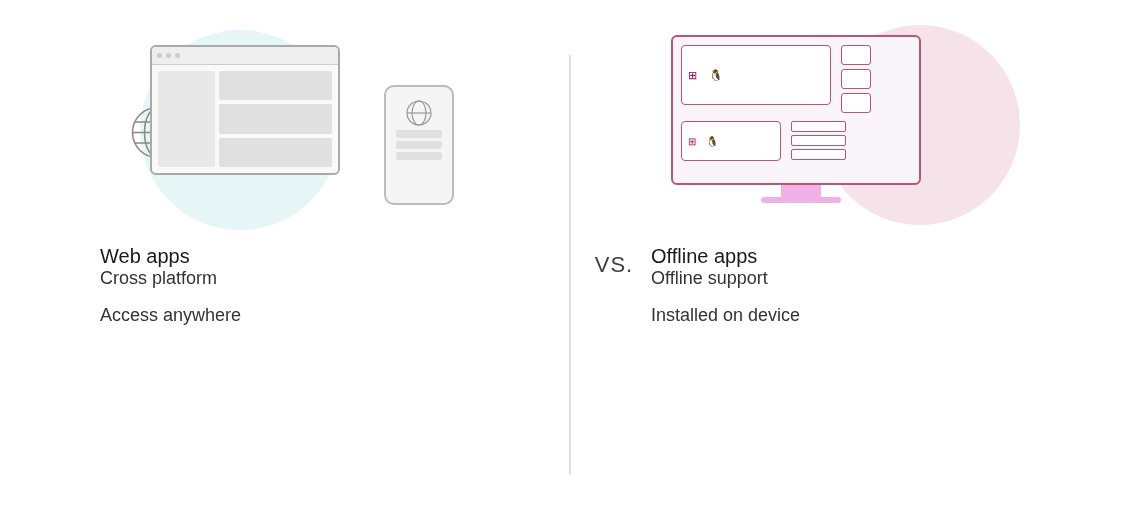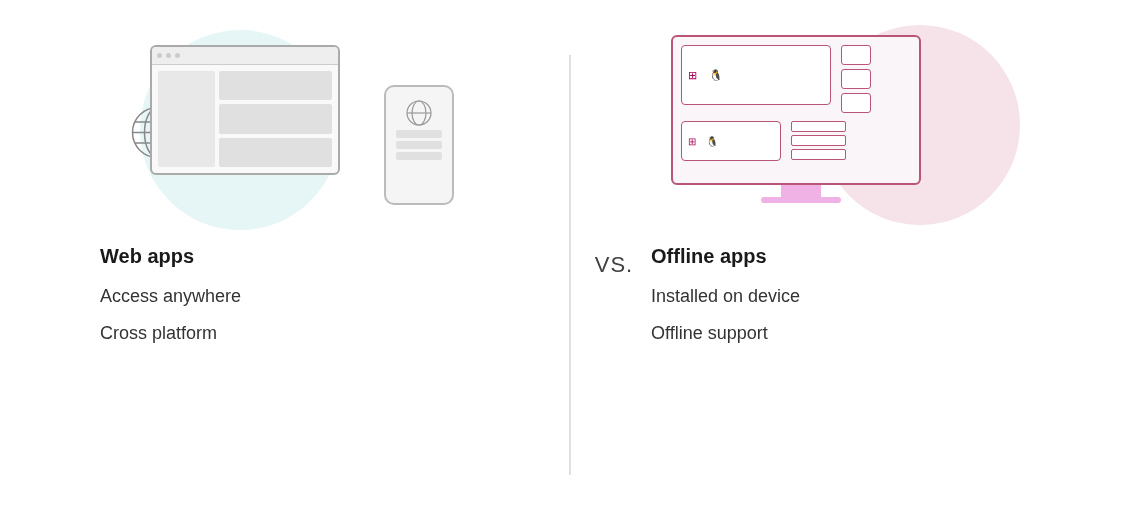--- a/index.html
+++ b/index.html
@@ -234,23 +234,22 @@
       background: #fff;
     }
 
     
     .text-section {
       padding: 0 20px;
       width: 100%;
     }
     .app-title {
       font-size: 20px;
-      font-weight: 700;
+      font-weight: 400;
       color: #1a1a1a;
-      margin-bottom: 18px;
     }
     .feature-item {
       font-size: 18px;
       color: #333;
       margin-bottom: 16px;
       font-weight: 400;
     }
   </style>
 </head>
 <body>
@@ -292,22 +291,22 @@
           <line x1="2" y1="14" x2="26" y2="14" stroke="#999" stroke-width="1.2"></line>
         </svg>
         <div class="phone-line"></div>
         <div class="phone-line"></div>
         <div class="phone-line"></div>
       </div>
     </div>
 
     <div class="text-section">
       <div class="app-title">Web apps</div>
+      <div class="feature-item">Cross platform</div>
       <div class="feature-item">Access anywhere</div>
-      <div class="feature-item">Cross platform</div>
     </div>
   </div>
 
   <div class="divider-col">
     <div class="vs-label">VS.</div>
   </div>
 
   <div class="side">
     <div class="illustration-area">
       <div class="desktop-circle"></div>
@@ -341,18 +340,18 @@
             </div>
           </div>
         </div>
         <div class="monitor-stand"></div>
         <div class="monitor-base"></div>
       </div>
     </div>
 
     <div class="text-section">
       <div class="app-title">Offline apps</div>
+      <div class="feature-item">Offline support</div>
       <div class="feature-item">Installed on device</div>
-      <div class="feature-item">Offline support</div>
     </div>
   </div>
 
 </div>
 
 </body></html>

